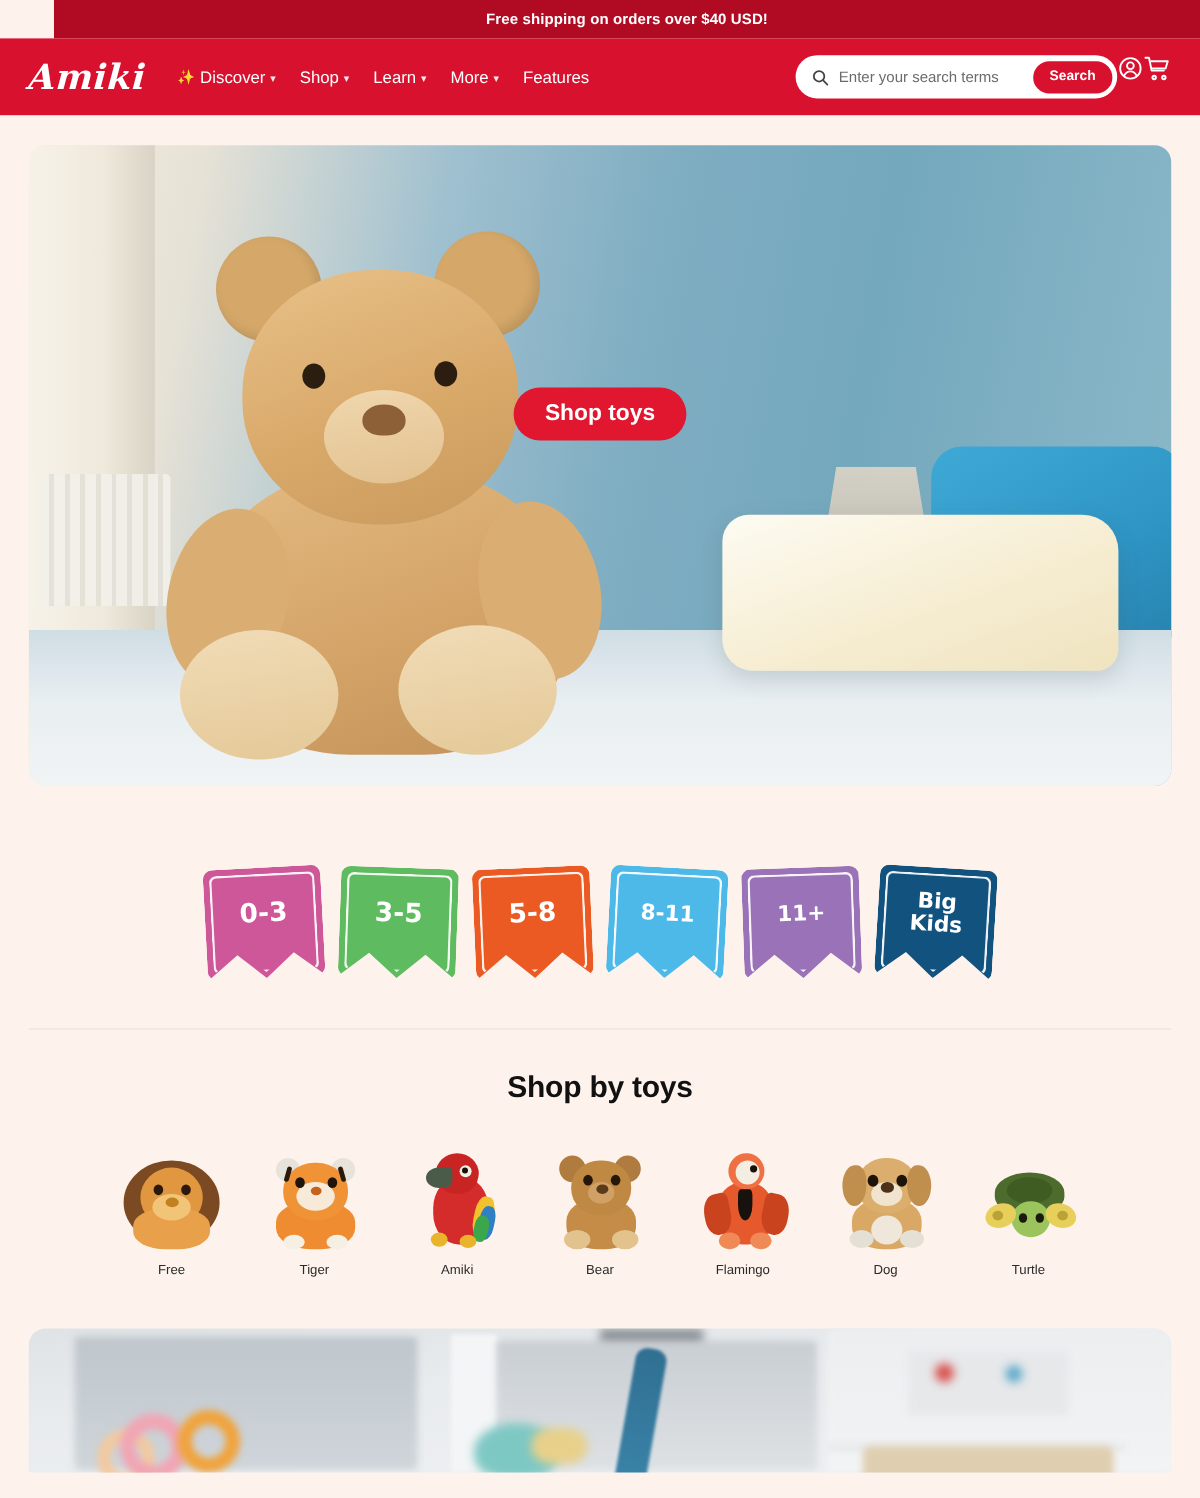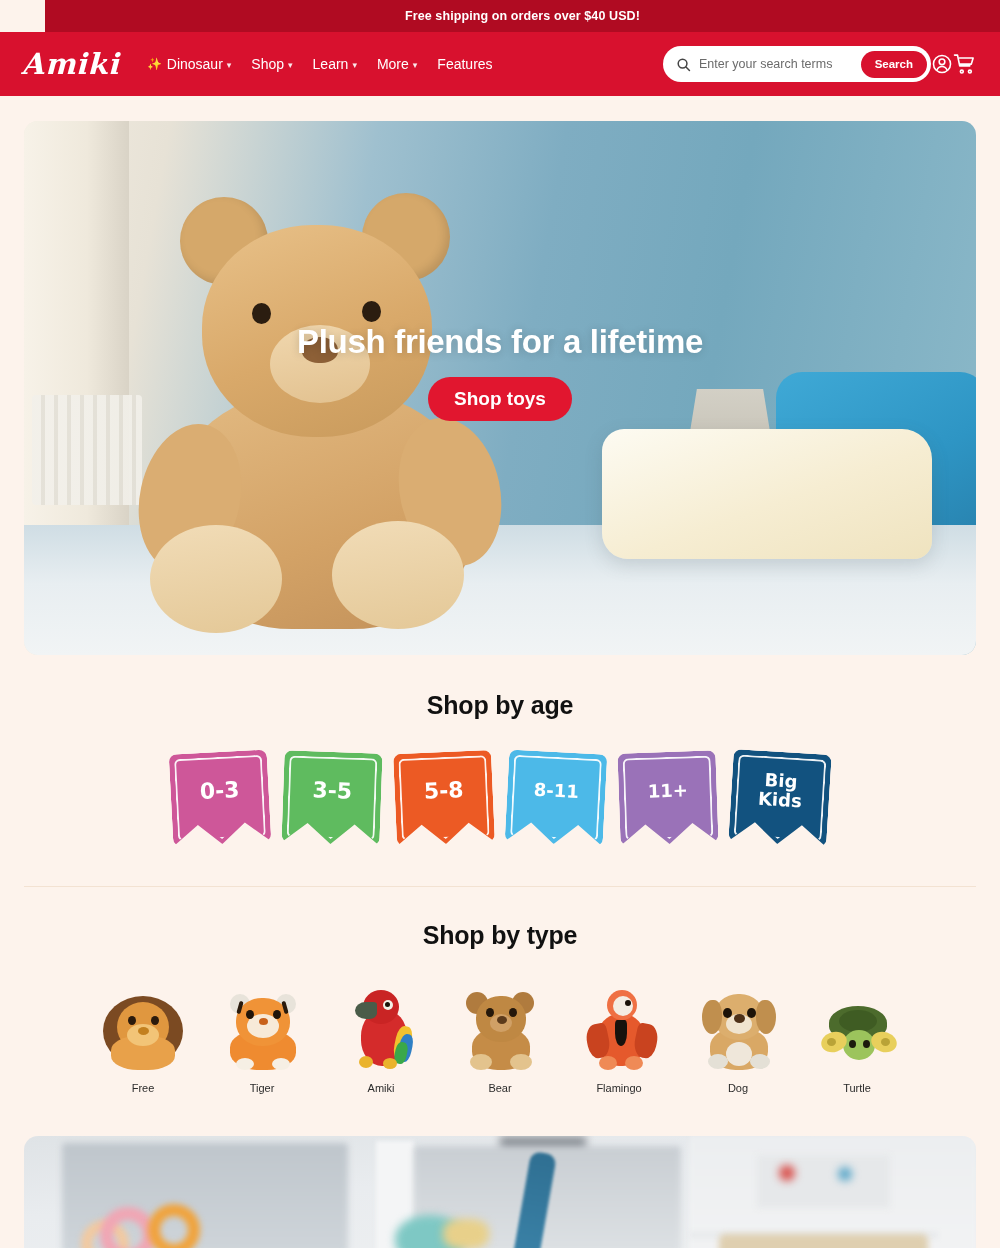--- a/index.html
+++ b/index.html
@@ -29,21 +29,21 @@
     transform:skewX(-4deg);
   }
   .nav{ display:flex; align-items:center; gap:20px; flex:0 0 auto; }
   .nav-item{
     display:flex; align-items:center; gap:4px;
     font-size:14px; color:#fff; cursor:pointer; white-space:nowrap;
   }
   .sparkle{ font-size:12px; }
   .chev{ font-size:9px; opacity:.9; margin-top:1px; }
 
-  .search-wrap{ margin-left:auto; display:flex; align-items:center; }
+  .search-wrap{ margin-left:auto; display:flex; align-items:flex-start; }
   .searchbar{
     width:268px; height:36px; background:#fff; border-radius:999px;
     display:flex; align-items:center; padding:0 4px 0 13px; gap:8px;
   }
   .search-ico{ flex:0 0 auto; display:flex; }
   .search-input{
     border:0; outline:none; flex:1; font-size:12.5px; color:#333;
     font-family:"Liberation Sans", sans-serif; background:transparent;
     min-width:0;
   }
@@ -204,21 +204,21 @@
 <div class="announce">
   <span>Free shipping on orders over $40 USD!</span>
 </div>
 
 <div class="header">
   <div class="logo">Amiki</div>
 
   <nav class="nav">
     <div class="nav-item">
       <span class="sparkle">✨</span>
-      <span>Dinosaur</span>
+      <span>Discover</span>
       <span class="chev">▾</span>
     </div>
     <div class="nav-item">
       <span>Shop</span>
       <span class="chev">▾</span>
     </div>
     <div class="nav-item">
       <span>Learn</span>
       <span class="chev">▾</span>
     </div>
@@ -279,27 +279,25 @@
     <div class="b foot-l"></div>
       <div class="b foot-r"></div>
     <div class="b head"></div>
     <div class="b snout"></div>
     <div class="b nose"></div>
     <div class="b eye-l"></div>
       <div class="b eye-r"></div>
   </div>
 
   <div class="hero-copy">
-    <div class="hero-title">Plush friends for a lifetime</div>
     <button class="hero-btn">Shop toys</button>
   </div>
 </div>
 
 <section class="age-sec">
-  <h2 class="section-title">Shop by age</h2>
   <div class="age-row">
     <div class="ribbon" style="background: rgb(206, 87, 153); transform: rotate(-3deg);">
       <div class="ribbon-inner"></div>
       <span>0-3</span>
     </div>
     <div class="ribbon" style="background: rgb(95, 187, 95); transform: rotate(2deg);">
       <div class="ribbon-inner"></div>
       <span>3-5</span>
     </div>
     <div class="ribbon" style="background: rgb(236, 90, 36); transform: rotate(-2.5deg);">
@@ -318,21 +316,21 @@
       <div class="ribbon-inner"></div>
       <span style="white-space: pre-line;">Big
 Kids</span>
     </div>
   </div>
 </section>
 
 <div class="divider"></div>
 
 <section class="type-sec">
-  <h2 class="section-title">Shop by type</h2>
+  <h2 class="section-title">Shop by toys</h2>
   <div class="type-row">
 
     <div class="type-cell">
       <div class="plush">
         <div class="p" style="left:6px;top:16px;width:80px;height:70px;background:#7b4a22;"></div>
         <div class="p" style="left:20px;top:22px;width:52px;height:50px;background:#e0973f;"></div>
         <div class="p" style="left:14px;top:56px;width:64px;height:34px;background:#e8a14a;border-radius:42%;"></div>
         <div class="p" style="left:30px;top:44px;width:32px;height:22px;background:#f2c477;"></div>
         <div class="p" style="left:31px;top:36px;width:8px;height:9px;background:#2b1a0c;"></div>
         <div class="p" style="left:54px;top:36px;width:8px;height:9px;background:#2b1a0c;"></div>

